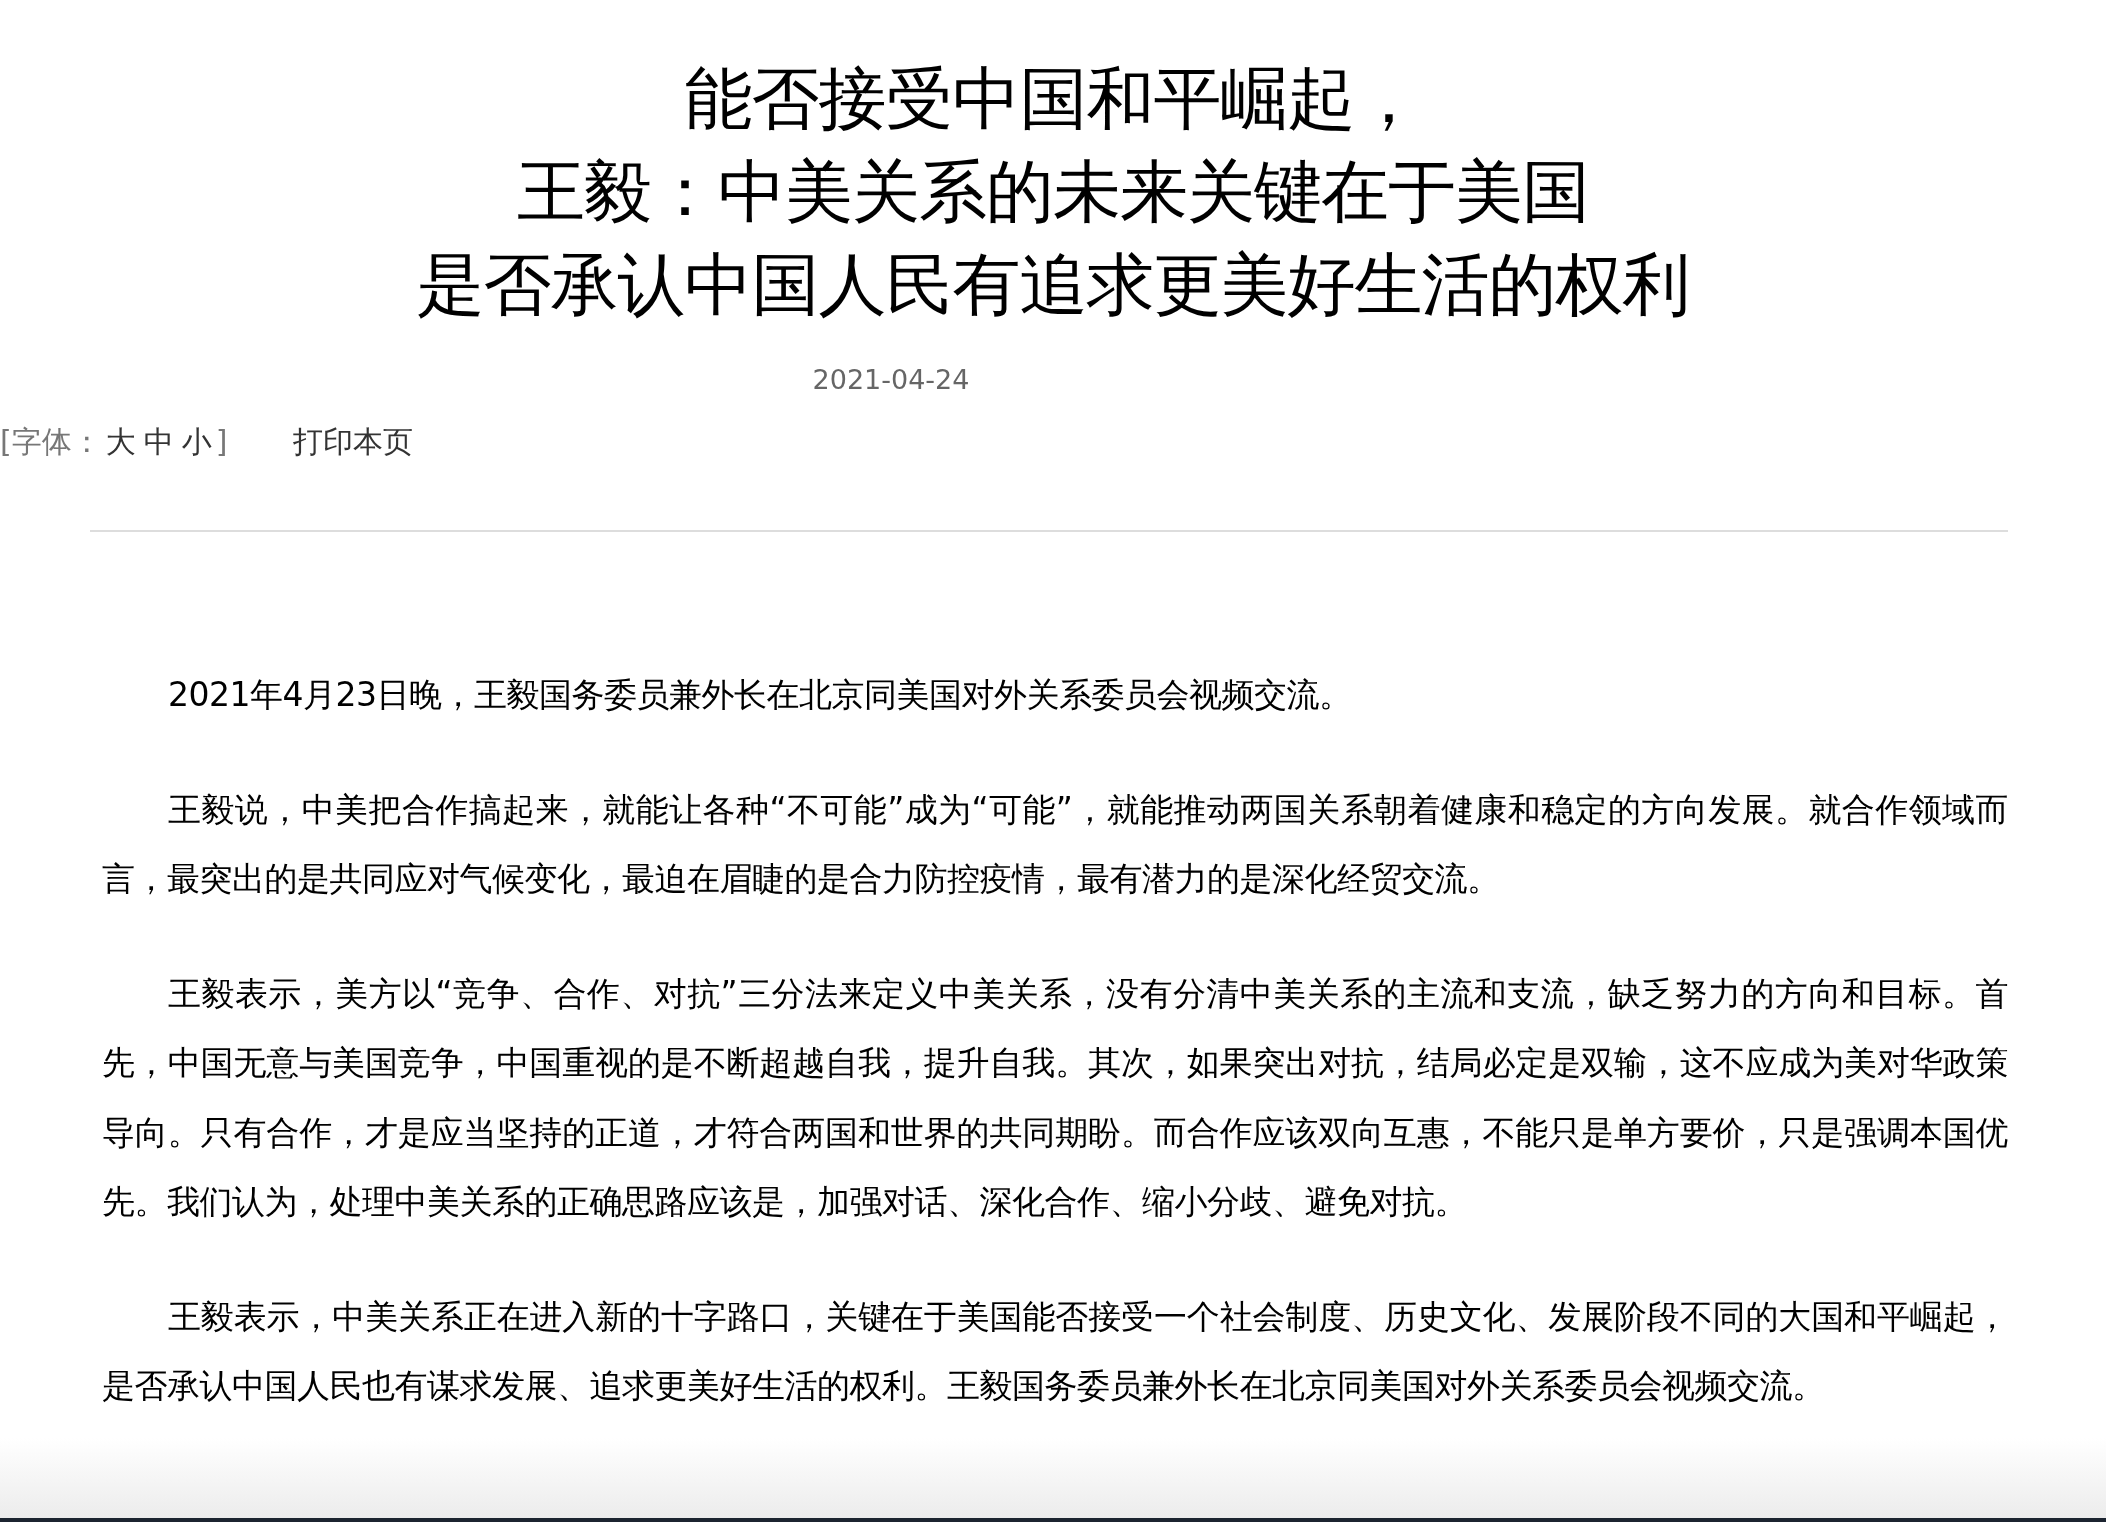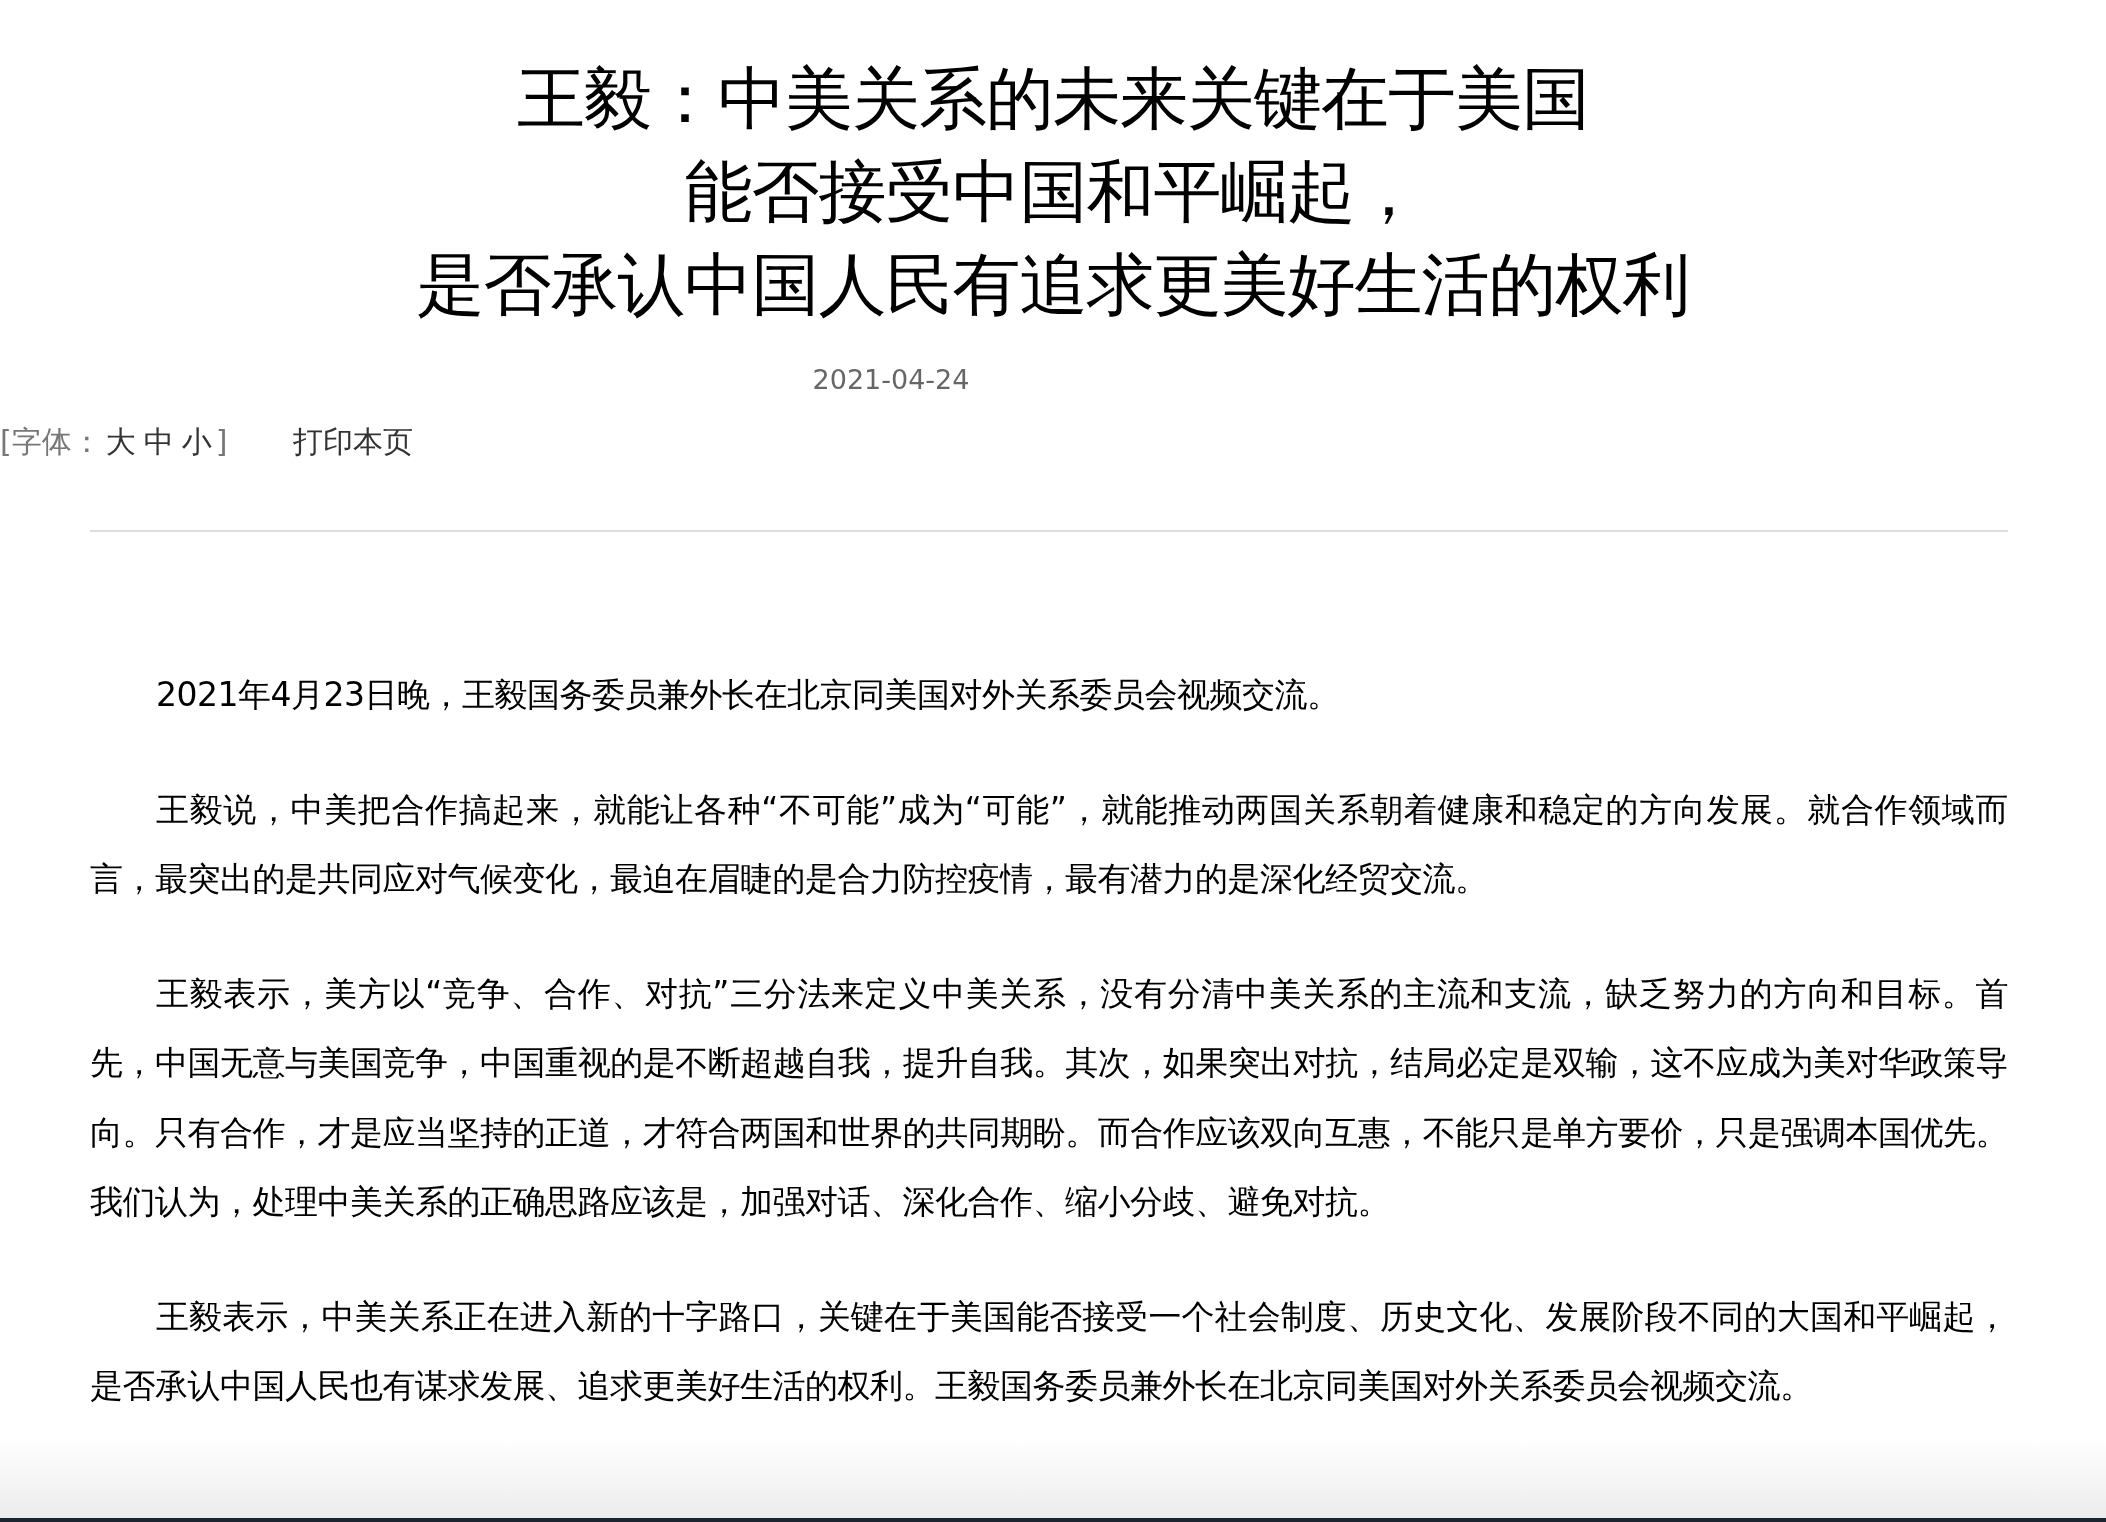--- a/index.html
+++ b/index.html
@@ -54,21 +54,21 @@
   .article {
     position: absolute;
     left: 90px; top: 660px;
     width: 1918px;
     font-size: 33px;
     line-height: 69.5px;
     color: #000;
     letter-spacing: -0.5px;
   }
   .article p {
-    margin: 0 0 45px 0;
+    margin: 0 0 45px 12px;
     text-indent: 2em;
     text-align: justify;
   }
   .bottom-fade {
     position: absolute;
     left: 0; bottom: 4px;
     width: 2106px; height: 80px;
     background: linear-gradient(to bottom, rgba(240,240,240,0), #ececec);
     pointer-events: none;
   }
@@ -78,22 +78,22 @@
     width: 2106px; height: 4px;
     background: #1c2430;
   }
 </style>
 </head>
 <body>
 
 <div class="page">
 
   <h1 class="title">
+    <span class="line">能否接受中国和平崛起，</span>
     <span class="line">王毅：中美关系的未来关键在于美国</span>
-    <span class="line">能否接受中国和平崛起，</span>
     <span class="line">是否承认中国人民有追求更美好生活的权利</span>
   </h1>
 
   <div class="date">2021-04-24</div>
 
   <div class="tools">
     <span class="bracket">[</span><span class="label">字体：</span><span class="size-link">大</span><span class="size-link">中</span><span class="size-link">小</span><span class="bracket">]</span>
     <span class="print-link">打印本页</span>
   </div>
 

